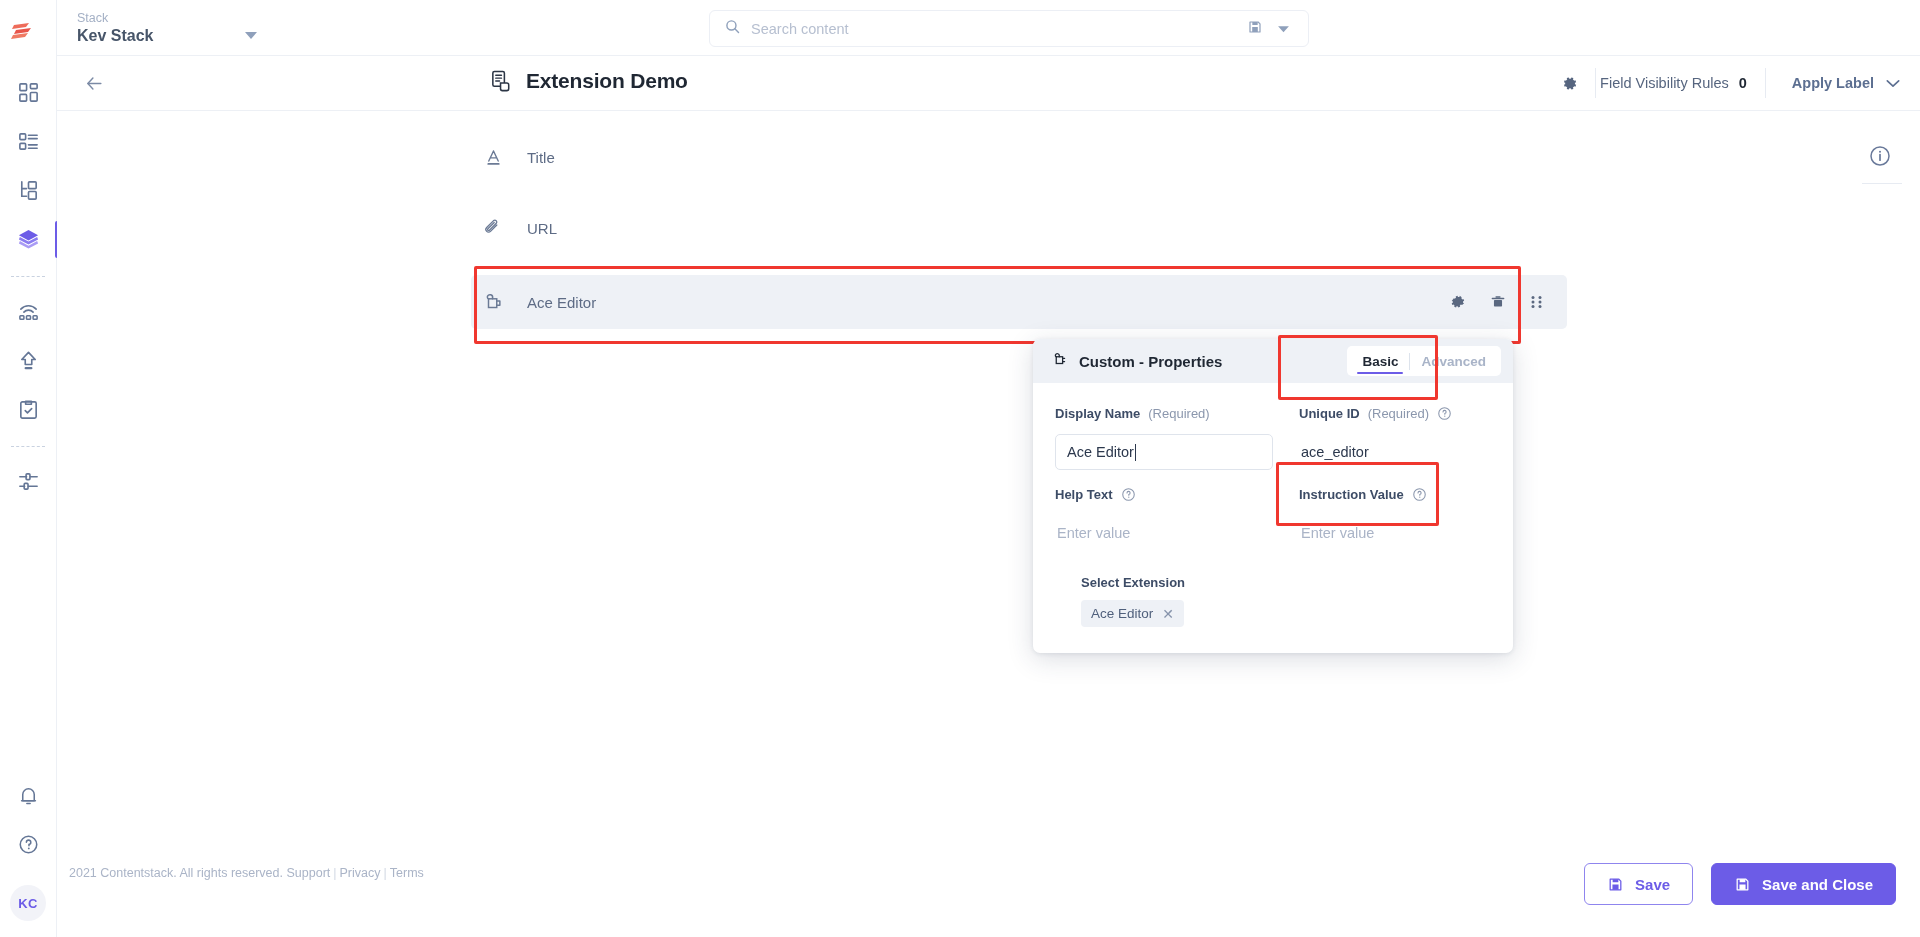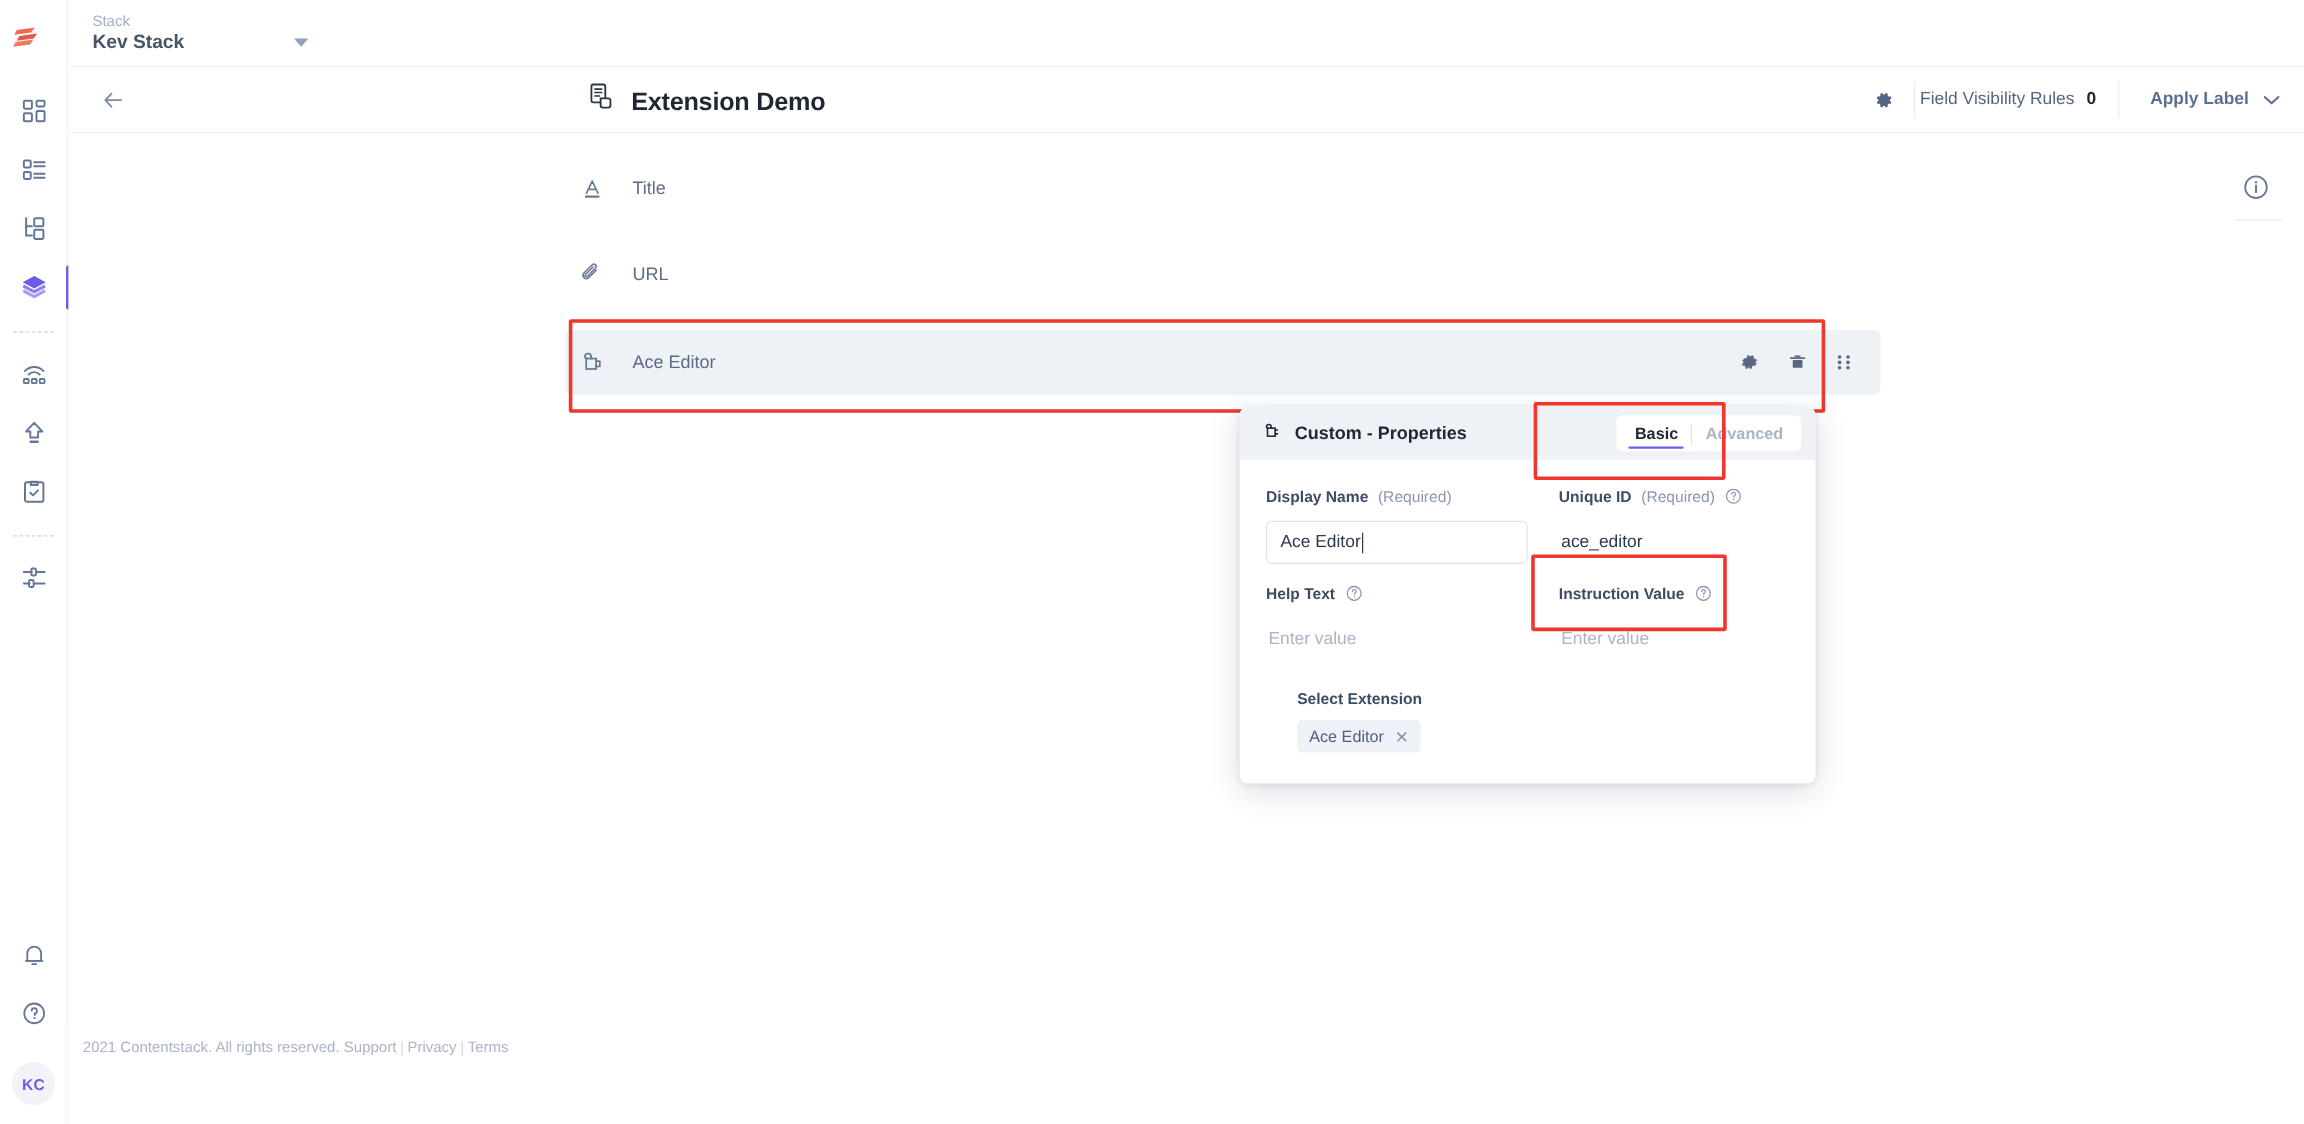--- a/index.html
+++ b/index.html
@@ -60,21 +60,21 @@
   }
   .search-input::placeholder { color: #b6bfd0; }
   .search-actions { display: flex; align-items: center; gap: 14px; padding-right: 18px; color: #8fa0bb; }
 
   
   .pagehdr {
     position: absolute; left: 57px; top: 56px; right: 0; height: 55px;
     background: #ffffff; border-bottom: 1px solid #edf0f5; display: flex; align-items: center;
   }
   .back-btn { margin-left: 22px; width: 30px; height: 30px; display: flex; align-items: center; justify-content: center; cursor: pointer; color: #7b8aa5; }
-  .title-group { position: absolute; left: 432px; display: flex; align-items: flex-end; gap: 12px; }
+  .title-group { position: absolute; left: 432px; display: flex; align-items: flex-start; gap: 12px; }
   .title-text { font-size: 21px; font-weight: bold; color: #1f2733; letter-spacing: -.2px; }
   .hdr-right { position: absolute; right: 20px; display: flex; align-items: center; }
   .gear-hdr { color: #56657f; display: flex; align-items: center; cursor: pointer; padding: 0 16px; }
   .fvr { display: flex; align-items: center; gap: 10px; font-size: 14.5px; color: #56657f; padding: 0 18px 0 4px; border-left: 1px solid #e7ebf2; height: 30px; cursor: pointer;}
   .fvr b { color: #1f2733; font-size: 14.5px; }
   .apply-label { display: flex; align-items: center; gap: 12px; font-size: 14.5px; font-weight: bold; color: #5c6f91; padding-left: 26px; border-left: 1px solid #e7ebf2; height: 30px; cursor: pointer; }
 
   
   .body { position: absolute; left: 57px; top: 111px; right: 0; bottom: 0; background: #fff; }
   .info-btn { position: absolute; right: 28px; top: 33px; color: #69799a; cursor: pointer; }
@@ -249,20 +249,43 @@
 
   <div class="topbar">
     <div class="stack-box">
       <div class="stack-label">Stack</div>
       <div class="stack-row">
         <div class="stack-name">Kev Stack</div>
         <div class="caret-down"></div>
       </div>
     </div>
 
+    <div class="search-wrap">
+      <span class="search-icon">
+        <svg width="17" height="17" viewBox="0 0 24 24" fill="none">
+          <circle cx="10.5" cy="10.5" r="6.4" stroke="#8fa0bb" stroke-width="2"></circle>
+          <path d="M15.3 15.3 L20.5 20.5" stroke="#8fa0bb" stroke-width="2" stroke-linecap="round"></path>
+        </svg>
+      </span>
+      <input class="search-input" type="text" placeholder="Search content" style="">
+      <span class="search-actions">
+        <span>
+          <svg width="16" height="16" viewBox="0 0 24 24" fill="none">
+            <path d="M4.5 4.5h12.2L19.5 7.3V19.5H4.5z" stroke="#8fa0bb" stroke-width="1.8" stroke-linejoin="round"></path>
+            <rect x="8" y="4.5" width="8" height="4.5" fill="#8fa0bb"></rect>
+            <rect x="7.8" y="12" width="8.4" height="7.5" fill="#8fa0bb"></rect>
+          </svg>
+        </span>
+        <span>
+          <svg width="13" height="9" viewBox="0 0 14 10">
+              <path d="M1 1.5 L7 8 L13 1.5 Z" fill="#8fa0bb"></path>
+            </svg>
+        </span>
+      </span>
+    </div>
   </div>
 
   <div class="pagehdr">
     <div class="back-btn">
       <svg width="19" height="19" viewBox="0 0 24 24" fill="none">
         <path d="M10 5 L3.6 12 L10 19" stroke="#7b8aa5" stroke-width="1.8" stroke-linecap="round" stroke-linejoin="round"></path>
         <path d="M3.8 12H20" stroke="#7b8aa5" stroke-width="1.8" stroke-linecap="round"></path>
       </svg>
     </div>
 
@@ -462,15 +485,33 @@
     <div class="hl-red" style="left:245px; top:-4px; width:160px; height:65px;"></div>
     <div class="hl-red" style="left:243px; top:123px; width:163px; height:64px;"></div>
   </div>
 
   <div class="footer">
     <div class="copy">
       <span>2021 Contentstack. All rights reserved.</span>
       <a href="#">Support</a><span class="bar">|</span><a href="#">Privacy</a><span class="bar">|</span><a href="#">Terms</a>
     </div>
 
+    <div class="btns">
+      <div class="btn btn-ghost">
+        <svg width="17" height="17" viewBox="0 0 24 24" fill="none">
+          <path d="M4.5 4.5h12.3L19.5 7.2V19.5H4.5z" stroke="#6c5ce7" stroke-width="1.8" stroke-linejoin="round"></path>
+          <rect x="8" y="4.5" width="8" height="4.3" fill="#6c5ce7"></rect>
+          <rect x="7.7" y="12" width="8.6" height="7.5" fill="#6c5ce7"></rect>
+        </svg>
+        <span>Save</span>
+      </div>
+      <div class="btn btn-primary">
+        <svg width="17" height="17" viewBox="0 0 24 24" fill="none">
+          <path d="M4.5 4.5h12.3L19.5 7.2V19.5H4.5z" stroke="#ffffff" stroke-width="1.8" stroke-linejoin="round"></path>
+          <rect x="8" y="4.5" width="8" height="4.3" fill="#ffffff"></rect>
+          <rect x="7.7" y="12" width="8.6" height="7.5" fill="#ffffff"></rect>
+        </svg>
+        <span>Save and Close</span>
+      </div>
+    </div>
   </div>
 
 </div>
 
 </body></html>

